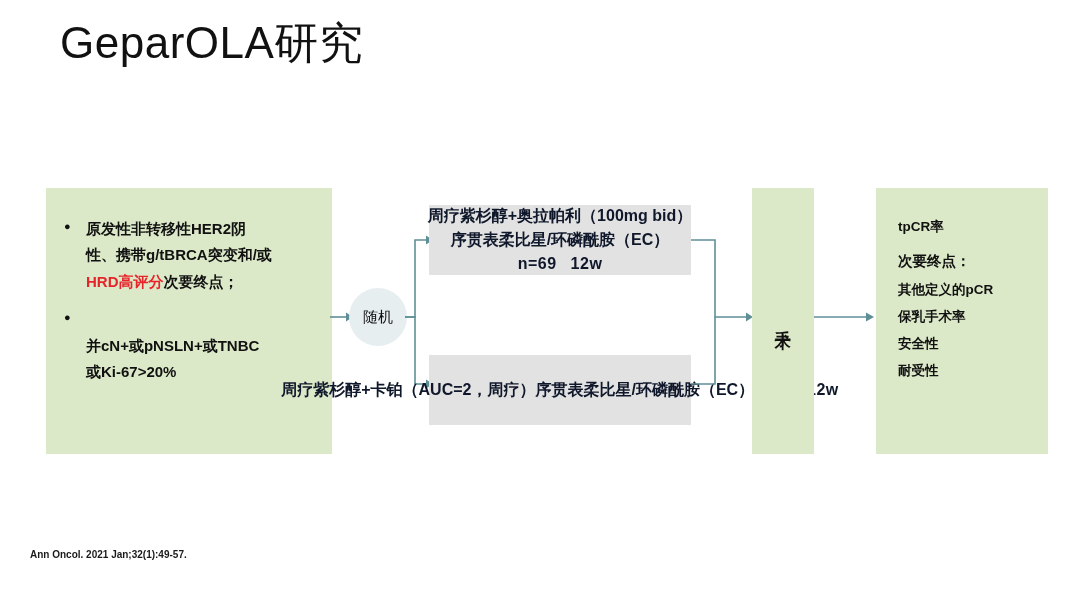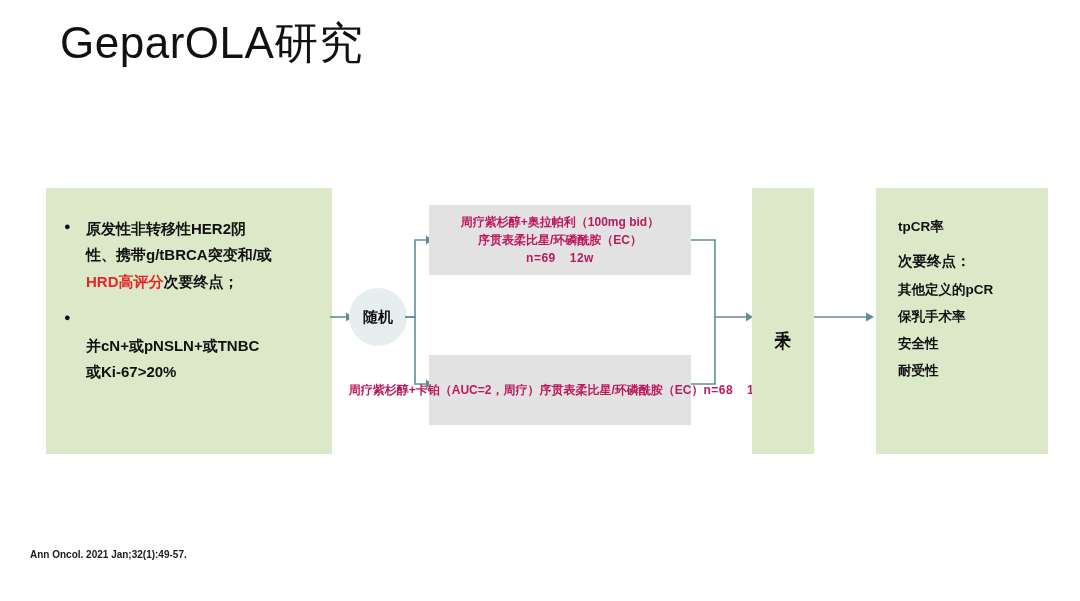--- a/index.html
+++ b/index.html
@@ -93,21 +93,21 @@
     left: 349px;
     top: 288px;
     width: 58px;
     height: 58px;
     border-radius: 50%;
     background: #e6eef0;
     display: flex;
     align-items: center;
     justify-content: center;
     font-size: 15px;
-    font-weight: bold;
+    font-weight: normal;
     color: #111111;
   }
   
   #arm-a-box {
     left: 429px;
     top: 205px;
     width: 262px;
     height: 70px;
     display: flex;
     flex-direction: column;
@@ -118,24 +118,24 @@
     left: 429px;
     top: 355px;
     width: 262px;
     height: 70px;
     display: flex;
     flex-direction: row;
     align-items: center;
     justify-content: center;
   }
   .arm-line {
-    font-size: 12px;
+    font-size: 16px;
     line-height: 1.5;
     font-weight: bold;
-    color: #be185d;
+    color: #0f172a;
     white-space: nowrap;
   }
   .arm-line.n-line {
     letter-spacing: 0.5px;
   }
   .arm-line.n-line .w {
     margin-left: 14px;
   }
   
   #surgery-box {

